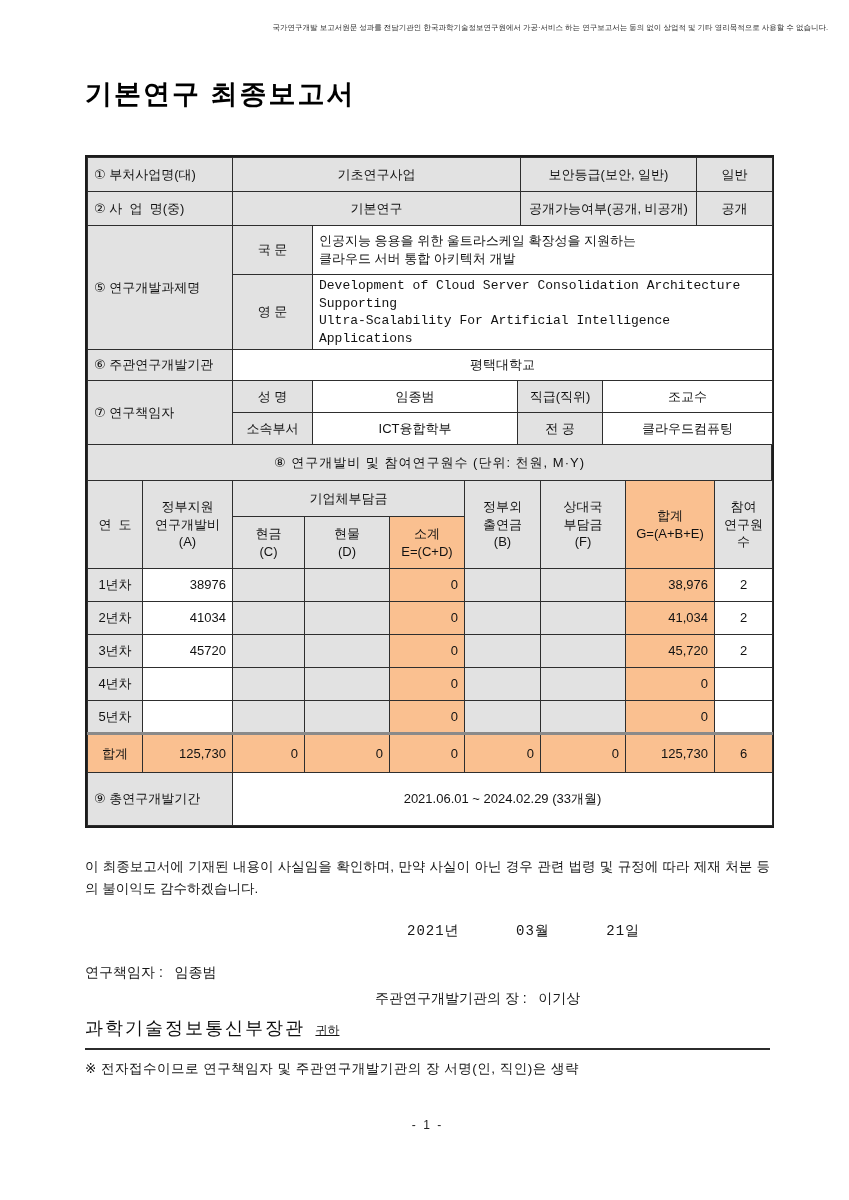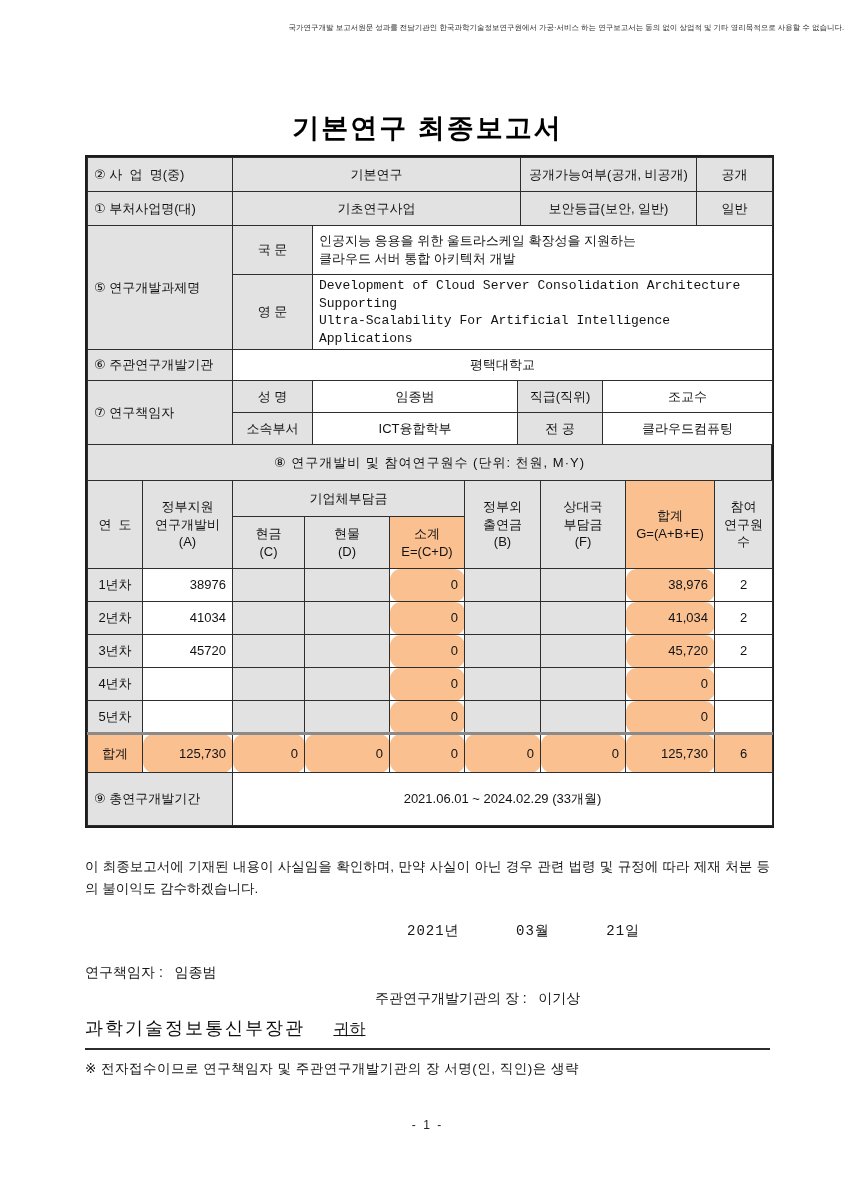--- a/index.html
+++ b/index.html
@@ -1,46 +1,46 @@
 <!DOCTYPE html>
 <html><head>
 <meta charset="utf-8">
 <style>
   html,body{margin:0;padding:0;background:#fff;}
   .page{position:relative;width:849px;height:1200px;background:#ffffff;overflow:hidden;
         font-family:"Liberation Sans","DejaVu Sans",sans-serif;color:#121212;}
-  .disclaimer{position:absolute;top:23px;right:5px;font-size:7.5px;color:#2a2a2a;
+  .disclaimer{position:absolute;top:23px;right:21px;font-size:7.5px;color:#2a2a2a;
               letter-spacing:0px;white-space:nowrap;}
-  .title{position:absolute;left:85px;top:110px;width:685px;text-align:center;
+  .title{position:absolute;left:85px;top:76px;width:685px;
          font-size:27px;font-weight:bold;letter-spacing:2px;color:#000;}
   .grid{position:absolute;left:85px;top:155px;width:685px;border:2px solid #1c1c1c;background:#fff;}
   .grid table{border-collapse:collapse;table-layout:fixed;width:100%;}
   .grid table + table{margin-top:-1px;}
   .grid td{border:1px solid #2e2e2e;font-size:13px;padding:2px 6px;
            vertical-align:middle;white-space:pre-wrap;line-height:1.35;overflow:hidden;}
   .g{background:#e2e2e2;}
   .o{background:#fac090;}
   .lbl{text-align:left;padding-left:8px;}
   .ctr{text-align:center;}
-  .num{text-align:right;padding-right:7px;border-radius:11px;}
+  .num{text-align:right;padding-right:7px;}
   .sm{font-size:12px;padding-left:3px;padding-right:3px;}
   .mono{font-family:Liberation Mono, monospace;font-size:11px;line-height:1.45;}
   .korname{line-height:1.55;}
   .band{text-align:center;height:31px;letter-spacing:1px;}
   .totalrow td{border-top:3px solid #8a8a8a;height:33px;}
   .statement{position:absolute;left:85px;top:856px;width:685px;font-size:13.5px;
              line-height:1.65;text-align:justify;color:#161616;}
   .sig{position:absolute;left:85px;top:922px;width:685px;font-size:14px;color:#161616;}
   .sig .date{margin-left:322px;letter-spacing:1px;white-space:pre-wrap;font-family:Liberation Mono, monospace;}
   .sig .pi{margin-top:24px;white-space:pre-wrap;}
   .sig .head{margin-left:290px;margin-top:8px;white-space:pre-wrap;}
   .minister-wrap{position:absolute;left:85px;top:1016px;width:685px;
                  border-bottom:2px solid #2c2c2c;padding-bottom:8px;}
   .minister{font-size:18px;letter-spacing:2px;color:#0d0d0d;}
-  .minister-suffix{font-size:16px;margin-left:24px;text-decoration:underline;}
+  .minister-suffix{font-size:12px;margin-left:6px;text-decoration:underline;}
   .note{position:absolute;left:85px;top:1060px;width:685px;font-size:13.5px;
         letter-spacing:0.5px;color:#141414;}
   .pageno{position:absolute;left:85px;top:1118px;width:685px;text-align:center;
           font-size:12px;letter-spacing:2px;color:#222;}
   .h2line{height:34px;}
 </style>
 </head>
 <body>
 
 <div class="page">
@@ -53,30 +53,30 @@
 
     <table>
       <colgroup>
           <col style="width:145px">
           <col style="width:288px">
           <col style="width:176px">
           <col style="width:76px">
         </colgroup>
       <tbody>
           <tr class="h2line">
+        <td class="g lbl">① 부처사업명(대)</td>
+        <td class="g ctr">기초연구사업</td>
+        <td class="g ctr sm">보안등급(보안, 일반)</td>
+        <td class="g ctr">일반</td>
+      </tr>
+      <tr class="h2line">
         <td class="g lbl">② 사  업  명(중)</td>
         <td class="g ctr">기본연구</td>
         <td class="g ctr sm">공개가능여부(공개, 비공개)</td>
         <td class="g ctr">공개</td>
-      </tr>
-      <tr class="h2line">
-        <td class="g lbl">① 부처사업명(대)</td>
-        <td class="g ctr">기초연구사업</td>
-        <td class="g ctr sm">보안등급(보안, 일반)</td>
-        <td class="g ctr">일반</td>
       </tr>
     </tbody>
       </table>
 
 
 
     <table>
       <colgroup>
           <col style="width:145px">
           <col style="width:80px">

